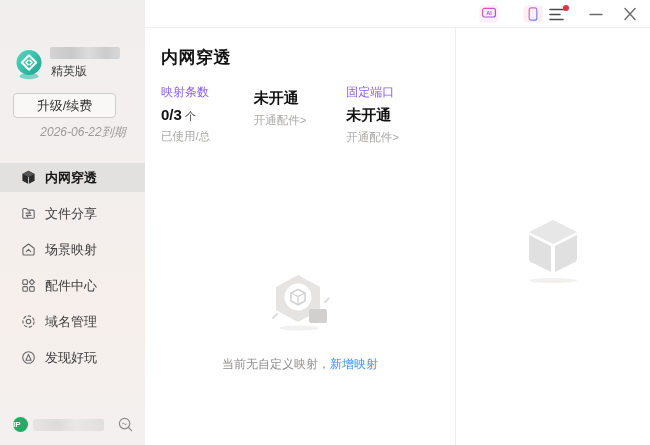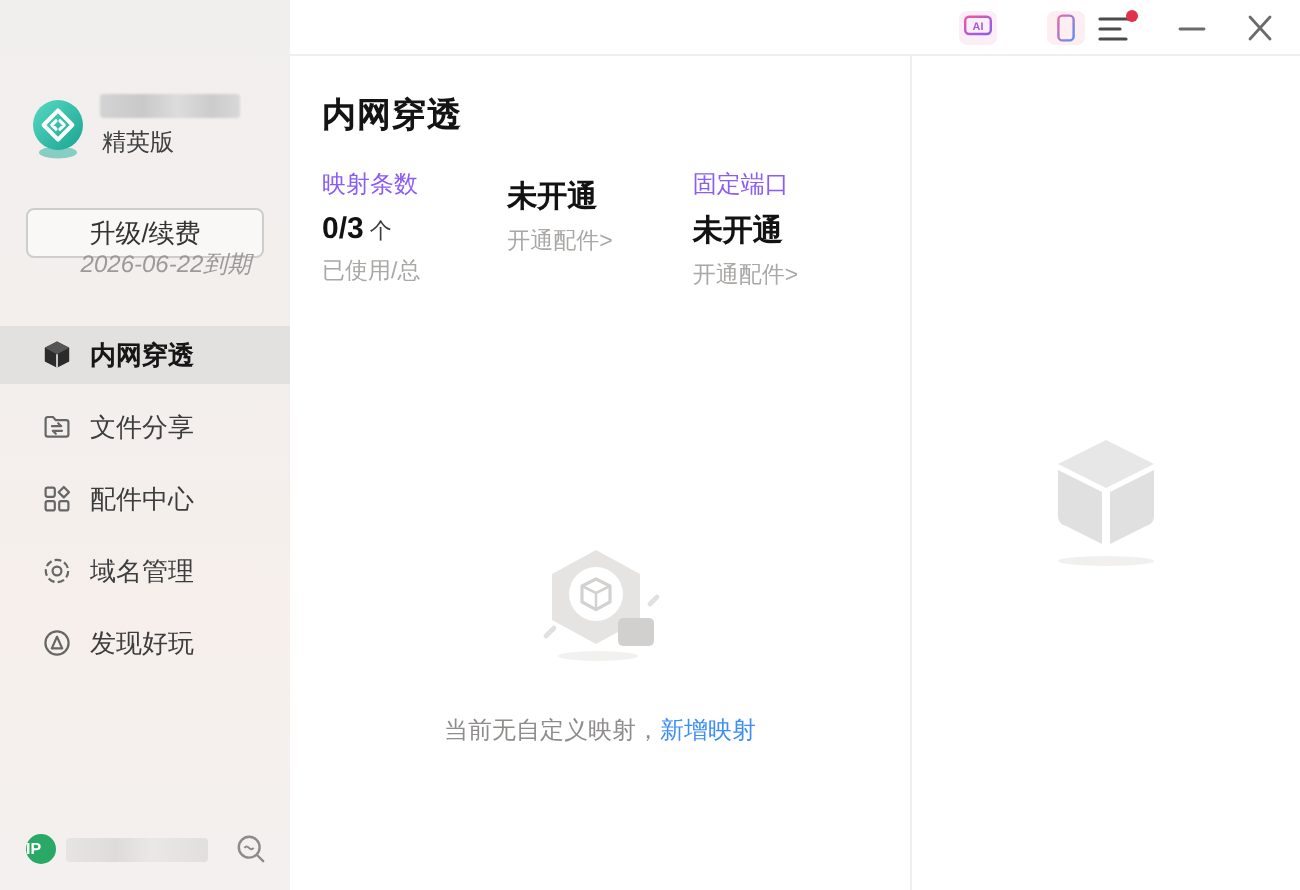--- a/index.html
+++ b/index.html
@@ -7,21 +7,21 @@
   body { font-family:"Liberation Sans","DejaVu Sans",sans-serif; background:#fff; overflow:hidden; }
   #window { position:relative; width:650px; height:445px; background:#fff; box-shadow:inset 0 0 0 1px #e8e6e5; }
 
   
   #sidebar { position:absolute; left:0; top:0; width:145px; height:445px;
     background:linear-gradient(180deg,#f1efee 0%, #f3efed 40%, #f6efeb 70%, #f3f0ef 100%); }
   .logo { position:absolute; left:13px; top:48px; width:32px; height:32px; }
   .acct-name { position:absolute; left:50px; top:47px; width:70px; height:12px;
     border-radius:2px; background:linear-gradient(90deg,#d3d3d3,#c9c9c9 30%,#dcdcdc 55%,#cccccc 80%,#d8d8d8); filter:blur(.6px); }
   .plan { position:absolute; left:51px; top:63px; font-size:12px; color:#3f3f3f; }
-  .upgrade { position:absolute; left:13px; top:104px; width:119px; height:25px;
+  .upgrade { position:absolute; left:13px; top:93px; width:103px; height:25px;
     border:1px solid #cfcdcb; border-radius:4px; background:rgba(255,255,255,.55);
     font-size:13px; color:#333; text-align:center; line-height:23px; cursor:pointer; }
   .expiry { position:absolute; left:0; top:124px; width:166px; text-align:center; font-size:12px; color:#9c9a99;font-style:italic; }
 
   #nav { position:absolute; left:0; top:163px; width:145px; }
   .nav-item { display:flex; align-items:center; height:29px; margin-bottom:7px;
     padding-left:21px; font-size:13px; color:#3d3d3d; cursor:pointer; }
   .nav-item .nicon { width:15px; height:15px; margin-right:9px; flex:0 0 15px; }
   .nav-item.active { background:#e3e1e0; font-weight:bold; color:#161616; }
 
@@ -99,20 +99,27 @@
           <path d="M7.5 7.1 L7.5 13.9" stroke="#eee" stroke-width="0.8"></path>
         </svg>
         <span>内网穿透</span>
       </div>
       <div class="nav-item">
         <svg class="nicon" viewBox="0 0 15 15" fill="none" stroke="#666" stroke-width="1.1">
           <path d="M1.8 4.5 V3.6 a1.1 1.1 0 0 1 1.1-1.1 h2.6 l1.4 1.6 h5.2 a1.1 1.1 0 0 1 1.1 1.1 v6 a1.1 1.1 0 0 1-1.1 1.1 H2.9 a1.1 1.1 0 0 1-1.1-1.1 Z"></path>
           <path d="M5 7.1 h4.6 m-1.5-1.5 l1.5 1.5 M10 9.4 H5.4 m1.5 1.5 L5.4 9.4" stroke-linecap="round" stroke-linejoin="round"></path>
         </svg>
         <span>文件分享</span>
+      </div>
+      <div class="nav-item">
+        <svg class="nicon" viewBox="0 0 15 15" fill="none" stroke="#666" stroke-width="1.1">
+          <path d="M1.9 6.3 L7.5 2 L13.1 6.3 V11.8 a1.2 1.2 0 0 1-1.2 1.2 H3.1 a1.2 1.2 0 0 1-1.2-1.2 Z" stroke-linejoin="round"></path>
+          <path d="M5.3 9.6 L7.5 7.4 L9.7 9.6" stroke-linecap="round" stroke-linejoin="round"></path>
+        </svg>
+        <span>场景映射</span>
       </div>
       <div class="nav-item">
         <svg class="nicon" viewBox="0 0 15 15" fill="none" stroke="#666" stroke-width="1.1">
           <rect x="1.8" y="1.8" width="4.6" height="4.6" rx="1"></rect>
           <rect x="1.8" y="8.6" width="4.6" height="4.6" rx="1"></rect>
           <rect x="8.6" y="8.6" width="4.6" height="4.6" rx="1"></rect>
           <path d="M10.9 1.5 L13.5 4.1 L10.9 6.7 L8.3 4.1 Z" stroke-linejoin="round"></path>
         </svg>
         <span>配件中心</span>
       </div>

